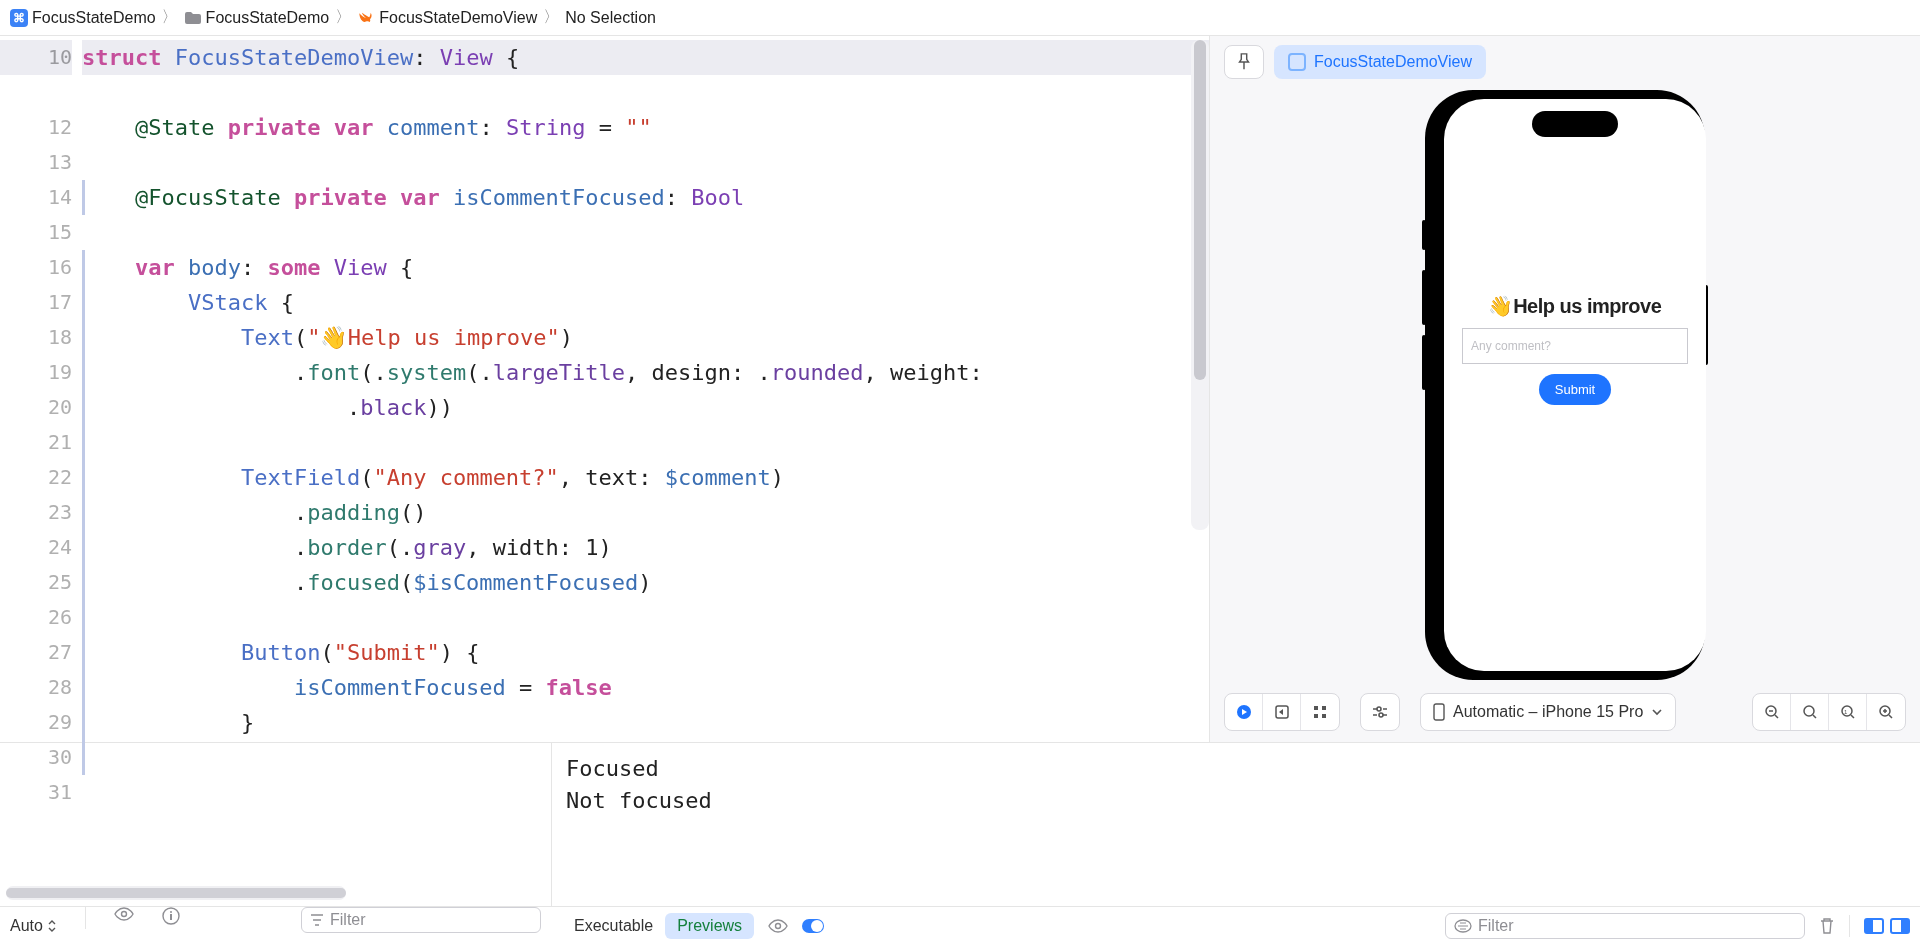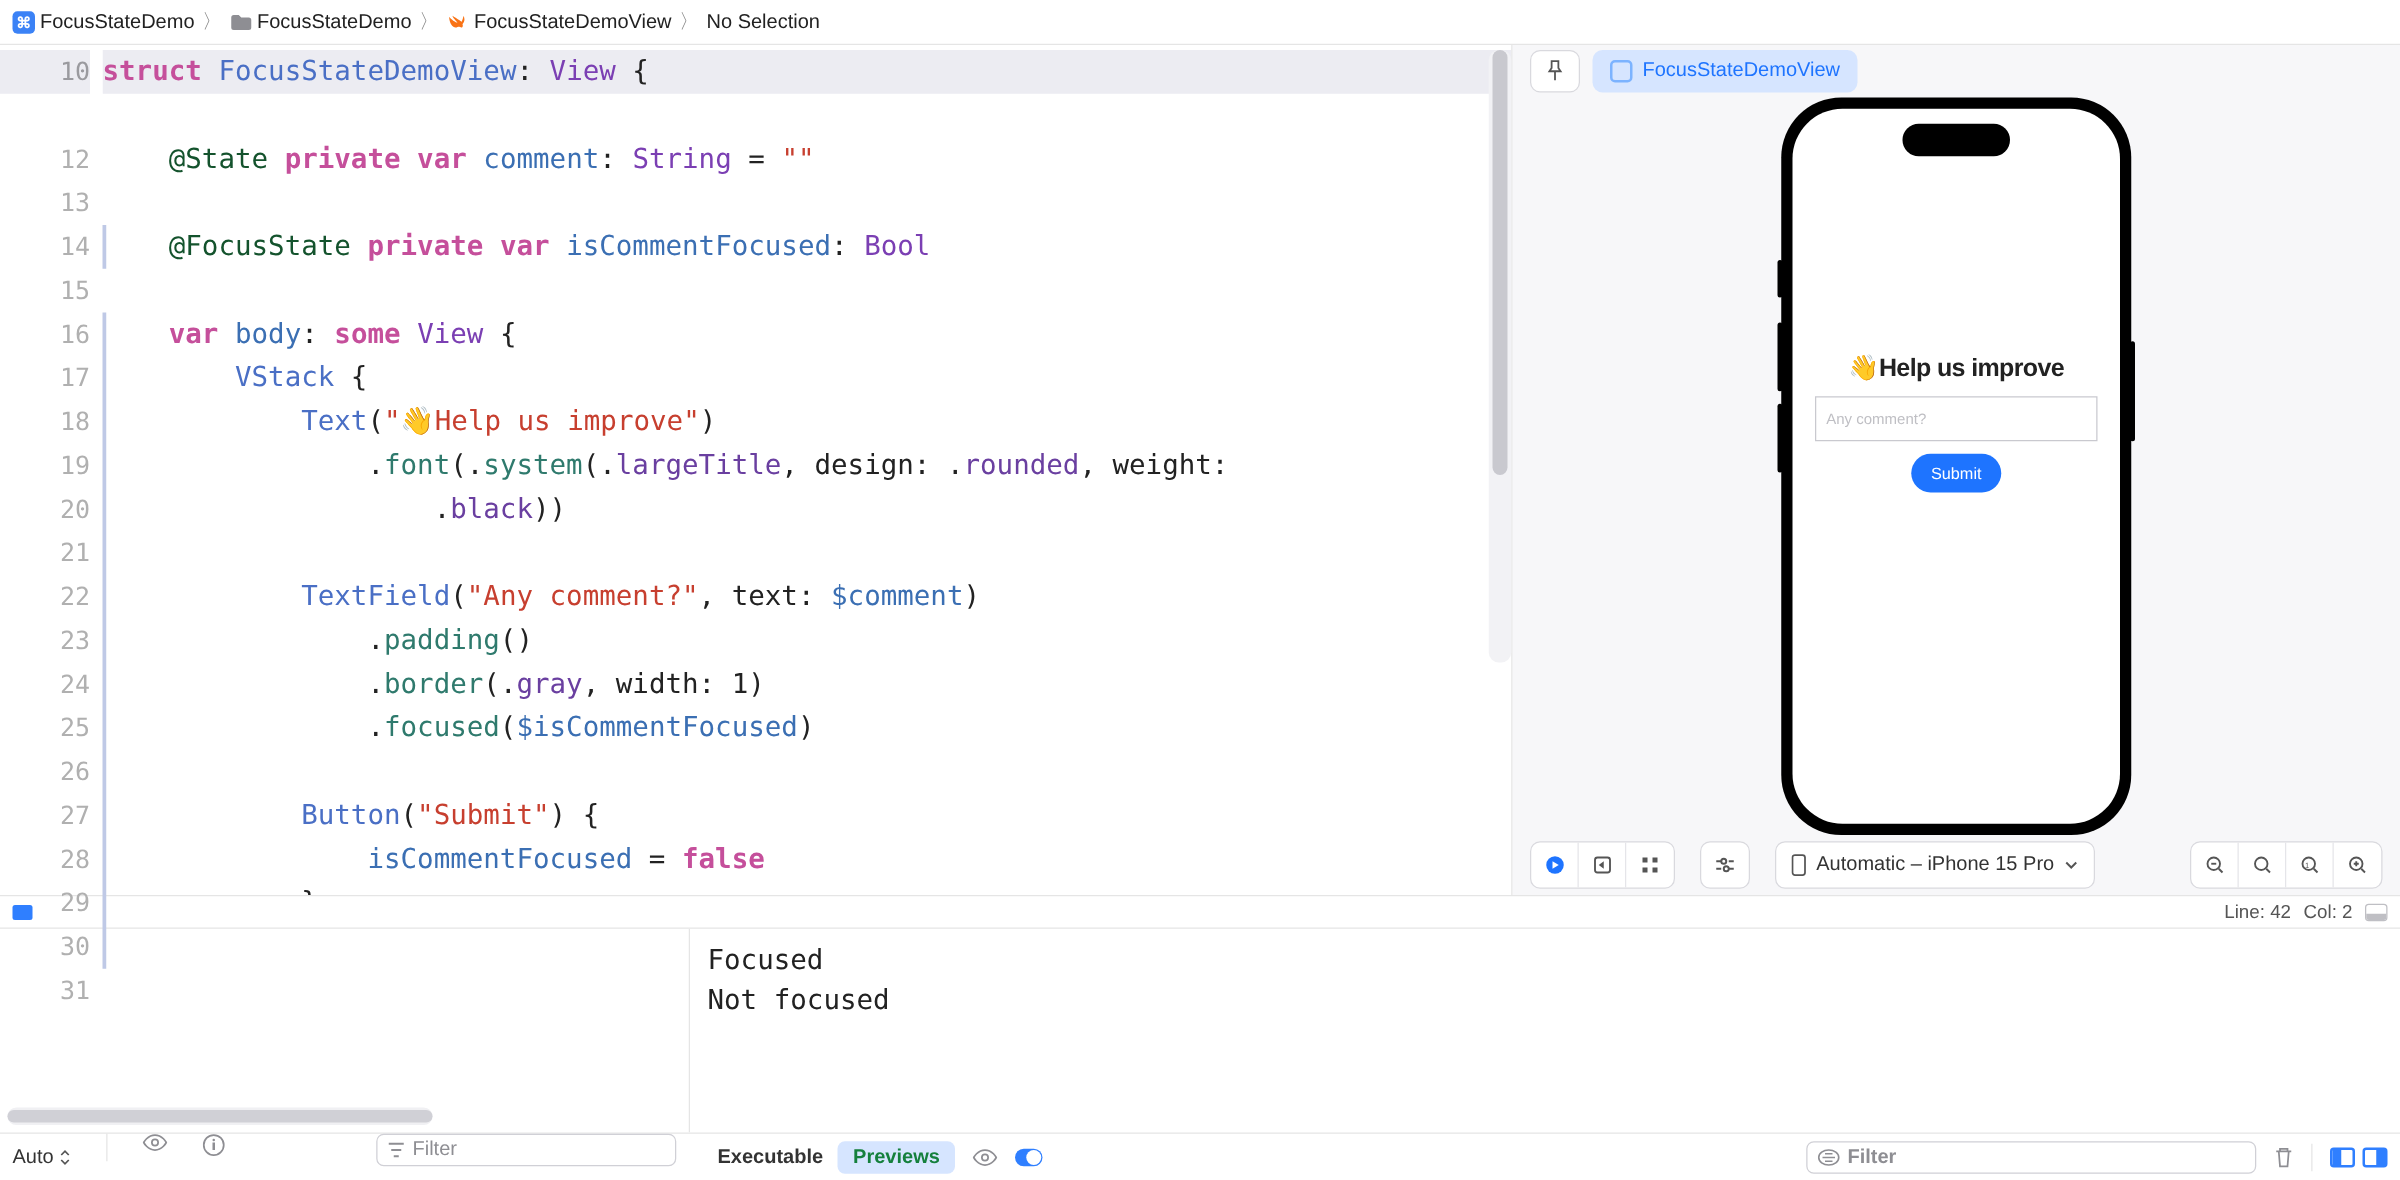--- a/index.html
+++ b/index.html
@@ -38,21 +38,21 @@
   .overview .thumb { position:absolute; left:3px; right:3px; background:#c9c9cf; border-radius:6px; }
   
   .preview-pane { width:710px; display:flex; flex-direction:column; background:#f7f7f9; }
   .preview-header { height:52px; display:flex; align-items:center; gap:10px; padding:0 14px; }
   .pin-btn { width:40px; height:34px; background:#fff; border:1px solid #d9d9de; border-radius:8px; display:flex; align-items:center; justify-content:center; color:#555; }
   .view-chip { height:34px; background:#d6e5ff; border-radius:8px; display:flex; align-items:center; gap:8px; padding:0 14px; color:#1e74ff; font-size:16px; }
   .view-chip .struct-icon { width:18px; height:18px; border:2px solid #7cb3ff; border-radius:4px; background:transparent; }
   .canvas-area { flex:1; display:flex; align-items:center; justify-content:center; }
   
   .iphone { width:280px; height:590px; background:#000; border-radius:48px; padding:9px; position:relative; }
-  .iphone .screen { width:100%; height:100%; background:#fff; border-radius:40px; position:relative; overflow:hidden; display:flex; flex-direction:column; align-items:flex-start; }
+  .iphone .screen { width:100%; height:100%; background:#fff; border-radius:40px; position:relative; overflow:hidden; display:flex; flex-direction:column; align-items:flex-start;margin-left:10px; }
   .dynamic-island { position:absolute; top:12px; left:50%; transform:translateX(-50%); width:86px; height:26px; background:#000; border-radius:18px; }
   .side-btn { position:absolute; background:#000; border-radius:3px; }
   .sb-left1 { left:-3px; top:130px; width:4px; height:30px; }
   .sb-left2 { left:-3px; top:180px; width:4px; height:55px; }
   .sb-left3 { left:-3px; top:245px; width:4px; height:55px; }
   .sb-right { right:-3px; top:195px; width:4px; height:80px; }
   .phone-content { margin-top:195px; width:100%; padding:0 18px; display:flex; flex-direction:column; align-items:center; gap:10px; }
   .phone-title { font-size:20px; font-weight:900; letter-spacing:-0.5px; }
   .phone-input { width:100%; height:36px; border:1px solid #c9c9cf; padding:0 8px; font-size:12px; color:#bfbfc4; display:flex; align-items:center; }
   .phone-btn { background:#1e74ff; color:#fff; border:none; border-radius:20px; padding:8px 16px; font-size:13px; }
@@ -75,21 +75,21 @@
   .debug { flex:0 0 164px; display:flex; border-top:1px solid #e5e5e5; min-height:0;}
   .debug-left { width:552px; border-right:1px solid #e5e5e5; display:flex; flex-direction:column; }
   .debug-left .body { flex:1; position:relative; }
   .hscroll { position:absolute; left:6px; bottom:6px; width:340px; height:14px; background:#f0f0f3; border-radius:8px; }
   .hscroll .th { position:absolute; left:0; top:2px; height:10px; width:340px; background:#d0d0d6; border-radius:6px;}
   .debug-right { flex:1; display:flex; flex-direction:column; }
   .console-out { flex:1; padding:10px 14px; font-family:"SF Mono", Menlo, monospace; font-size:22px; line-height:32px; color:#222; }
   
   .footer { height:38px; border-top:1px solid #e5e5e5; display:flex; align-items:center; font-size:16px; color:#333; background:#fff;}
   .footer-left { width:552px; border-right:1px solid transparent; display:flex; padding:0 10px; gap:28px; height:100%;}
-  .footer-right { flex:1; display:flex; align-items:center; padding:0 10px; gap:14px; height:100%;font-weight:bold; }
+  .footer-right { flex:1; display:flex; align-items:center; padding:0 10px; gap:14px; height:100%; }
   .auto-sel { display:flex; align-items:center; gap:4px; }
   .vdiv { width:1px; height:22px; background:#e5e5e5; }
   .icon { color:#8e8e93; display:inline-flex; }
   .filter { flex:0 0 240px; height:26px; border:1px solid #d0d0d6; border-radius:6px; display:flex; align-items:center; gap:6px; padding:0 8px; color:#8e8e93; background:#fff;}
   .filter.wide { flex:0 0 360px; }
   .seg-pill { display:flex; border:none; }
   .seg-pill .seg-btn { padding:4px 12px; border-radius:6px; color:#333; font-size:16px;}
   .seg-pill .seg-btn.active { background:#d6e5ff; color:#15803d;text-align:right; }
   .toggle-sm { width:22px; height:14px; background:#2f7fff; border-radius:8px; position:relative; }
   .toggle-sm::after { content:""; position:absolute; right:1px; top:1px; width:12px; height:12px; background:#fff; border-radius:50%; }
@@ -258,28 +258,20 @@
               <svg width="16" height="16" viewBox="0 0 16 16">
                 <circle cx="7" cy="7" r="5" fill="none" stroke="#555" stroke-width="1.5"></circle>
                 <path d="M11 11l3 3M5 7h4M7 5v4" stroke="#555" stroke-width="1.5"></path>
               </svg>
             </div>
         </div>
       </div>
     </div>
   </div>
 
-  <div class="status-row">
-    <span class="blue-dot"></span>
-    <span class="spacer"></span>
-    <span>Line: 42</span>
-    <span style="width:10px"></span>
-    <span>Col: 2</span>
-    <span class="panel-icon"></span>
-  </div>
 
   <div class="debug">
     <div class="debug-left">
       <div class="body">
         <div class="hscroll">
             <div class="th"></div>
           </div>
       </div>
     </div>
     <div class="debug-right">

